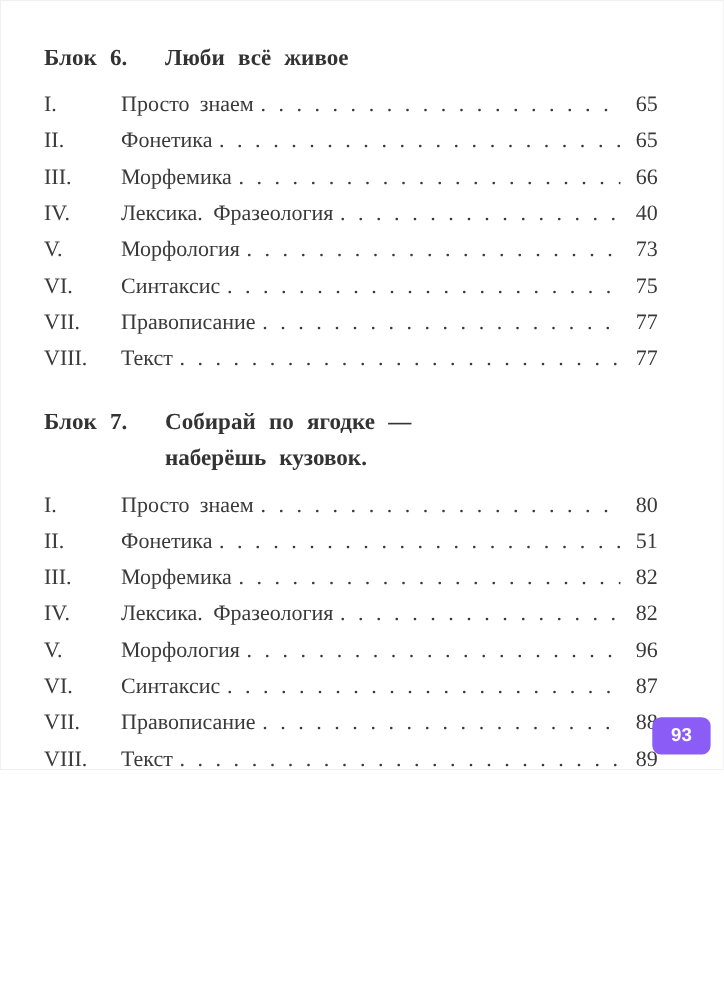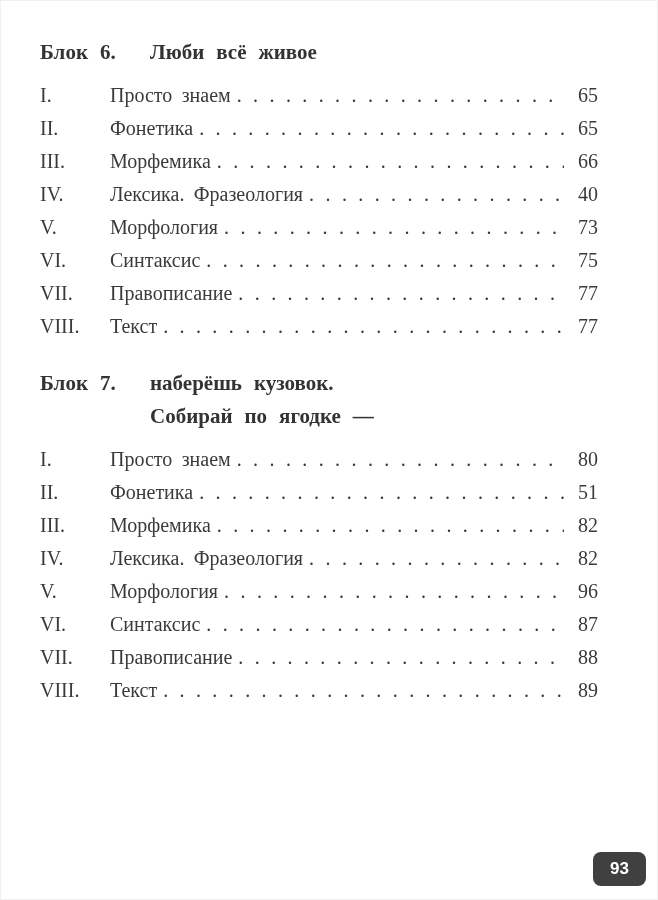--- a/index.html
+++ b/index.html
@@ -4,21 +4,21 @@
 <style>
   * { margin: 0; padding: 0; box-sizing: border-box; }
   html, body { background: #ffffff; }
   body {
     font-family: "Liberation Serif", "DejaVu Serif", serif;
     color: #3a3a3a;
   }
   .page {
     position: relative;
     width: 658px;
-    height: 900px;
+    height: 700px;
     background: #ffffff;
     box-shadow: inset 0 0 0 1px #f0f0f0;
     padding: 36px 50px 0 40px;
     overflow: hidden;
   }
   .block-heading {
     display: flex;
     align-items: flex-start;
     font-weight: bold;
     font-size: 21px;
@@ -68,21 +68,21 @@
     width: 40px;
     flex-shrink: 0;
     text-align: center;
   }
   .page-badge {
     position: absolute;
     right: 12px;
     bottom: 14px;
     width: 53px;
     height: 34px;
-    background: #404040;
+    background: #8b5cf6;
     border-radius: 8px;
     color: #ffffff;
     font-family: "Liberation Sans", sans-serif;
     font-weight: bold;
     font-size: 17px;
     display: flex;
     align-items: center;
     justify-content: center;
     margin-left: 16px;
   }
@@ -146,22 +146,22 @@
       <span class="numeral">VIII.</span>
       <span class="title">Текст</span>
       <span class="dots"></span>
       <span class="pagenum">77</span>
     </li>
   </ul>
 
   <div class="block-heading">
     <span class="block-label">Блок 7.</span>
     <div class="block-title">
+      <div class="title-line">Собирай по ягодке —</div>
       <div class="title-line">наберёшь кузовок.</div>
-      <div class="title-line">Собирай по ягодке —</div>
     </div>
   </div>
 
   <ul class="entries">
     <li class="entry">
       <span class="numeral">I.</span>
       <span class="title">Просто знаем</span>
       <span class="dots"></span>
       <span class="pagenum">80</span>
     </li>

